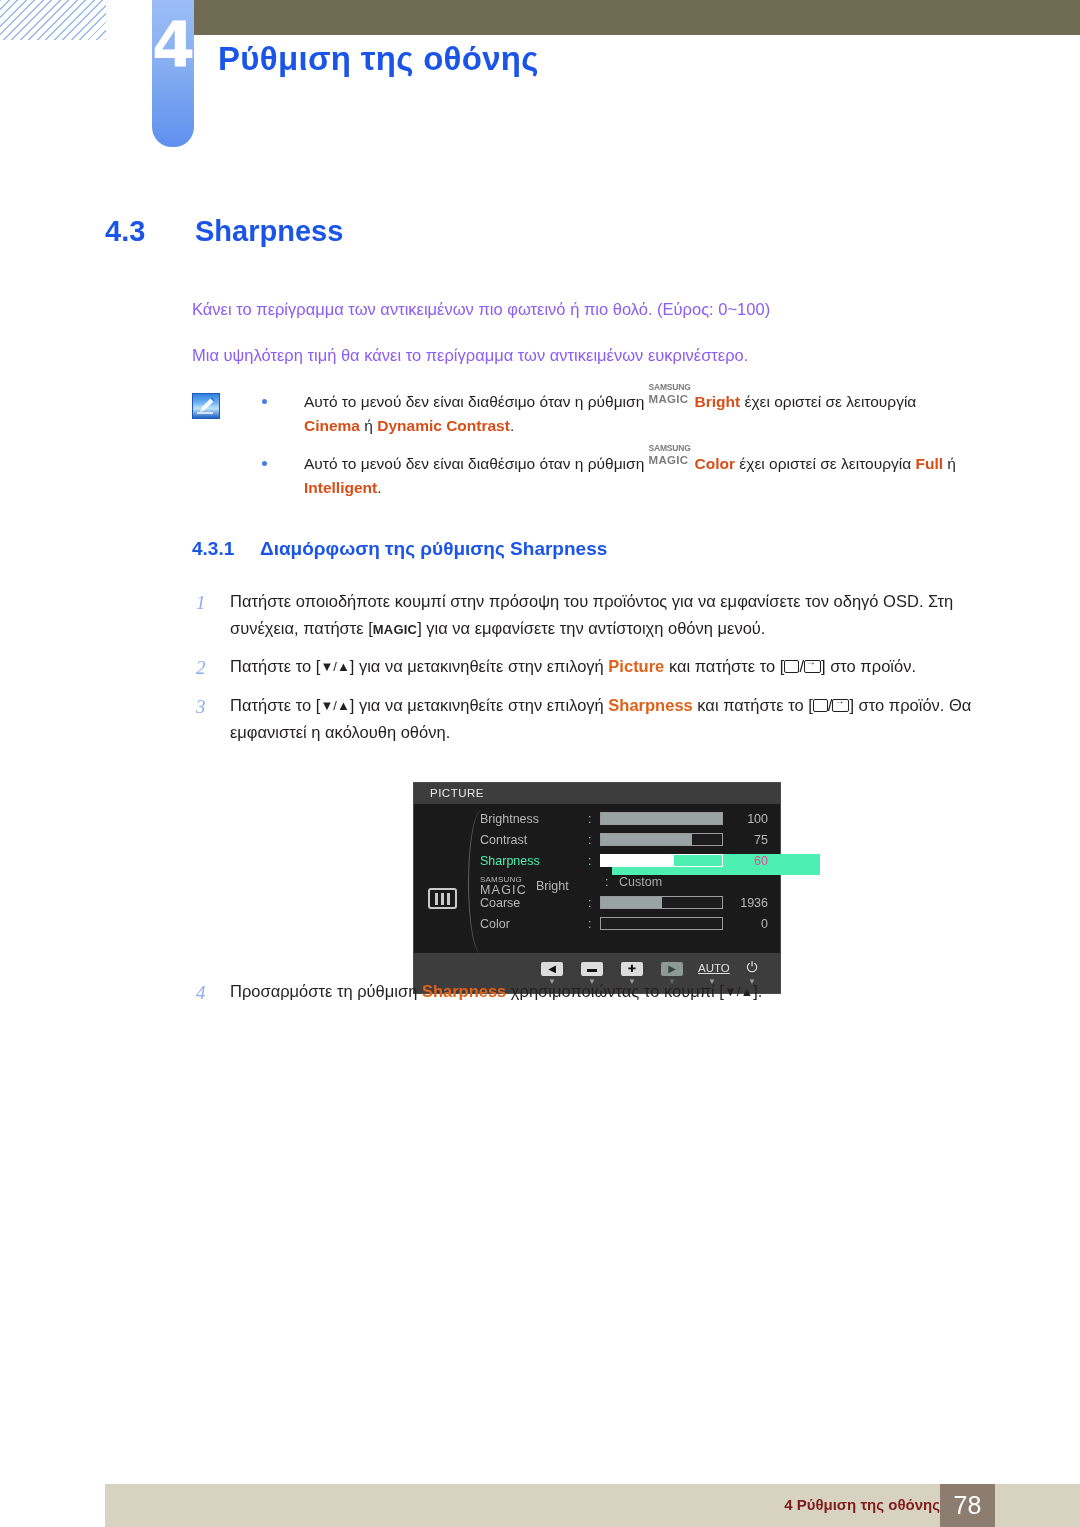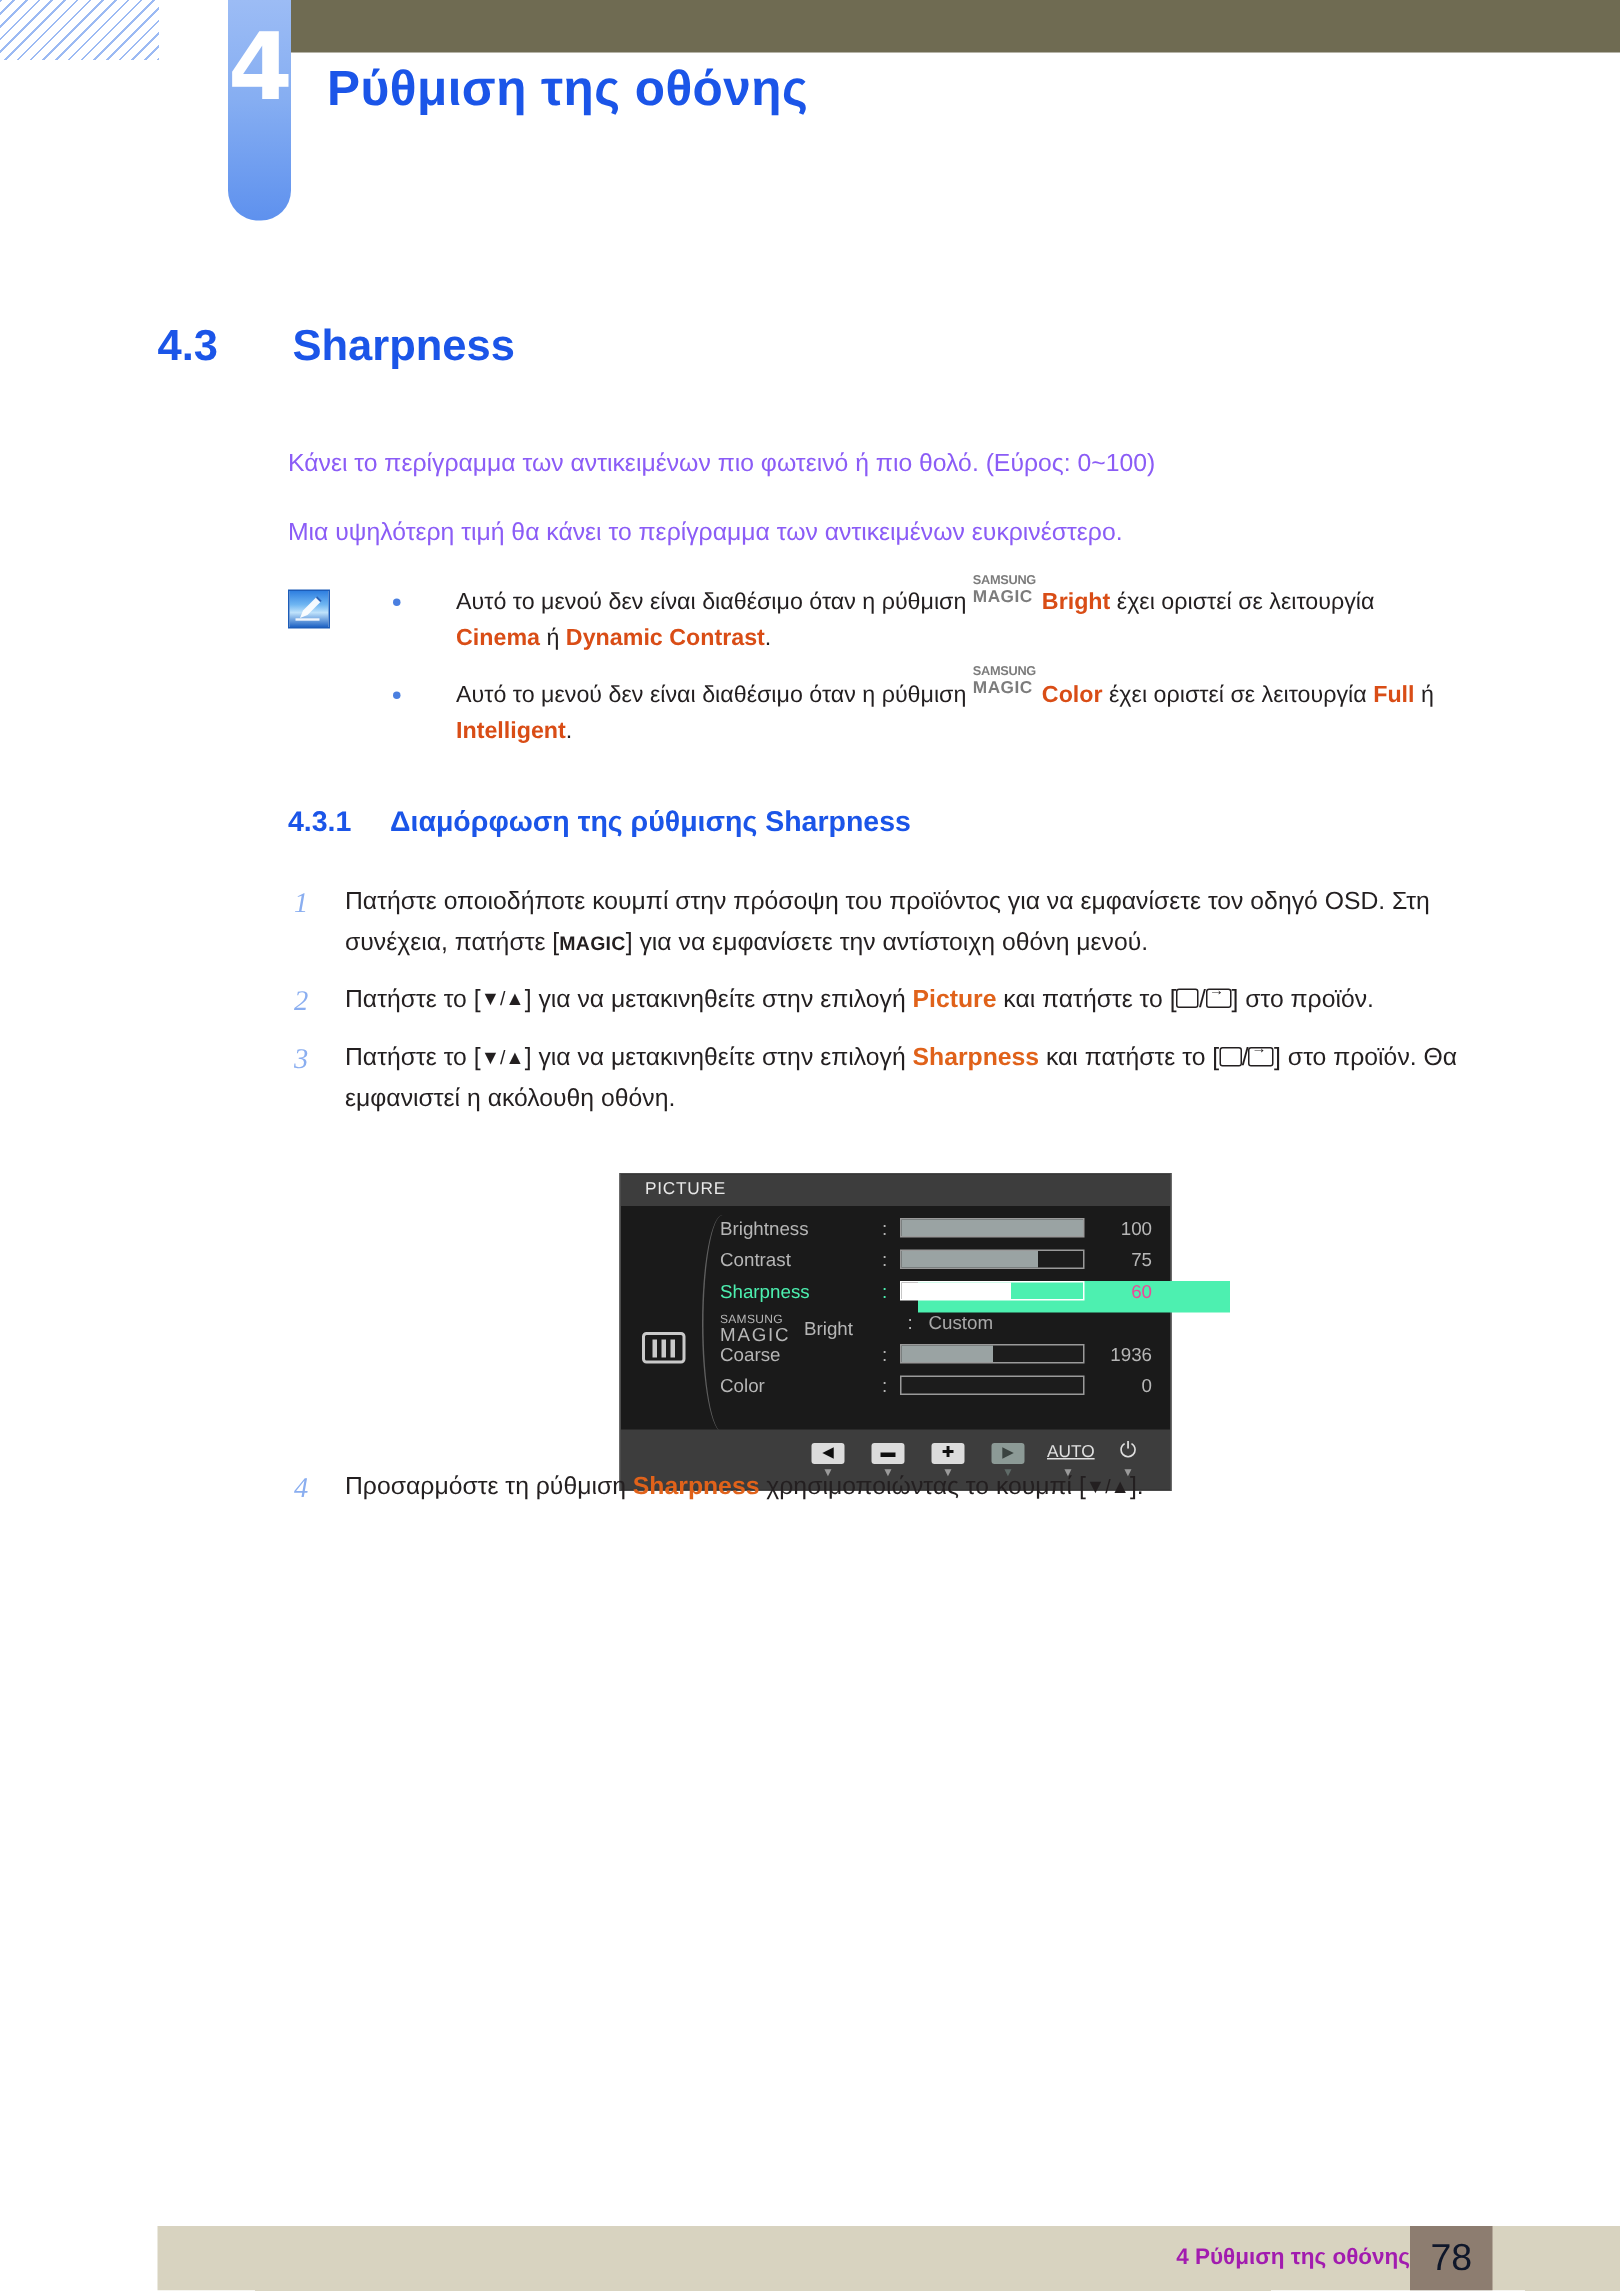--- a/index.html
+++ b/index.html
@@ -329,28 +329,28 @@
     position: absolute;
     left: 105px; right: 0; top: 1484px;
     height: 43px;
     background: #d8d3c0;
   }
   .footer-text {
     position: absolute;
     right: 140px; top: 1496px;
     font-size: 15px;
     font-weight: bold;
-    color: #a21caf;
+    color: #7f1d1d;
   }
   .footer-page {
     position: absolute;
     right: 85px; top: 1484px;
     width: 55px; height: 43px;
     background: #8d7d70;
-    color: #0f172a;
+    color: #ffffff;
     font-size: 25px;
     text-align: center;
     line-height: 43px;
   }
 </style>
 </head>
 <body>
 
 <div class="hatch"></div>
 <div class="olive-bar"></div>

